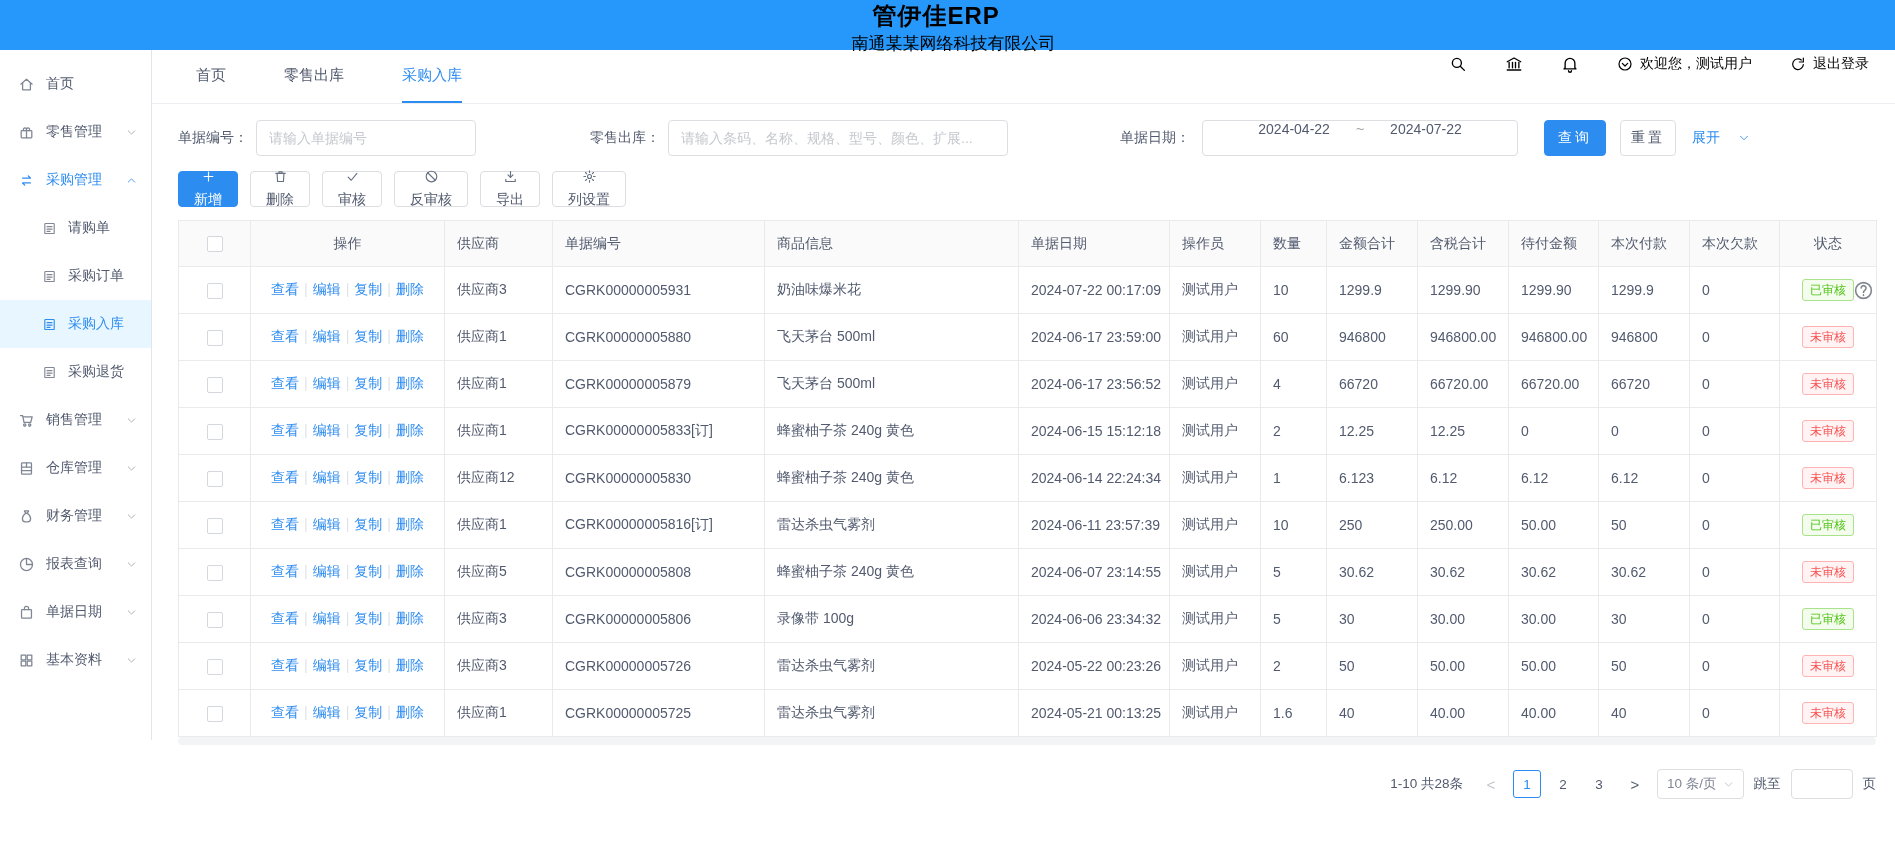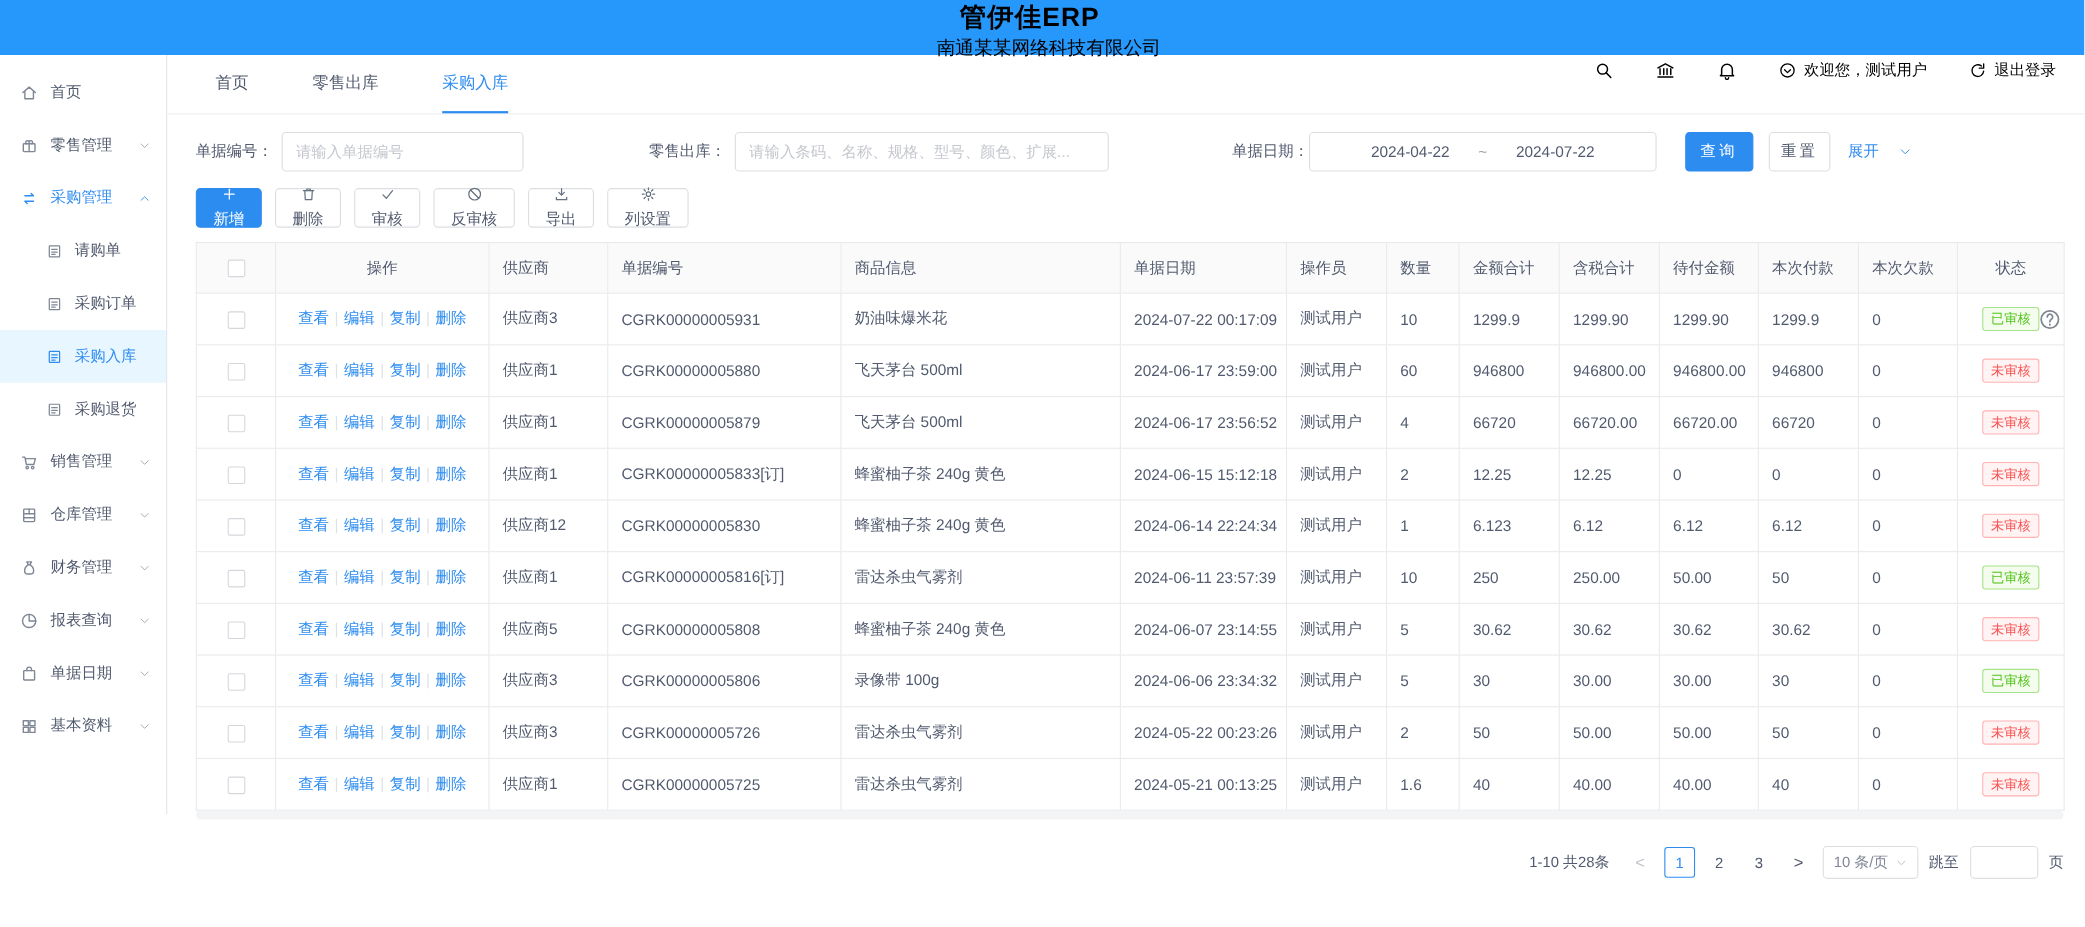--- a/index.html
+++ b/index.html
@@ -37,21 +37,21 @@
 
   
   .content { padding:16px 19px 0 26px; position:relative; }
 
   .filters { display:flex; align-items:center; font-size:14px; }
   .filters .flabel { white-space:nowrap; }
   .f-input { height:36px; border:1px solid #dcdee2; border-radius:4px; padding:0 12px; font-size:14px; color:#515a6e; outline:none; font-family:inherit; }
   .f-input::placeholder { color:#c5c8ce; }
   .bill-input { width:220px; margin-left:8px; margin-right:114px; }
   .prod-input { width:340px; margin-left:8px; margin-right:112px; }
-  .daterange { width:316px; height:36px; border:1px solid #dcdee2; border-radius:4px; margin-left:0; display:flex; align-items:center; justify-content:center; gap:26px; font-size:14px; cursor:pointer; }
+  .daterange { width:316px; height:36px; border:1px solid #dcdee2; border-radius:4px; margin-left:12px; display:flex; align-items:flex-start; justify-content:center; gap:26px; font-size:14px; cursor:pointer; }
   .btn { height:36px; border-radius:4px; border:1px solid #dcdee2; background:#fff; font-size:14px; color:#515a6e; display:inline-flex; align-items:center; justify-content:center; cursor:pointer; font-family:inherit;text-align:right; }
   .btn-primary { background:#2d8cf0; border-color:#2d8cf0; color:#fff; }
   .search-btn { width:62px; margin-left:26px; letter-spacing:3px; }
   .reset-btn { width:56px; margin-left:14px; letter-spacing:3px; }
   .expand-link { color:#2d8cf0; margin-left:16px; display:inline-flex; align-items:center; gap:18px; cursor:pointer; }
   .expand-link .ic { width:12px; height:12px; }
 
   .toolbar { display:flex; align-items:center; gap:12px; margin-top:15px; }
   .toolbar .btn { padding:0 15px; gap:7px;flex-direction:column; }
   .toolbar .btn .ic { width:15px; height:15px; color:#657180; }

